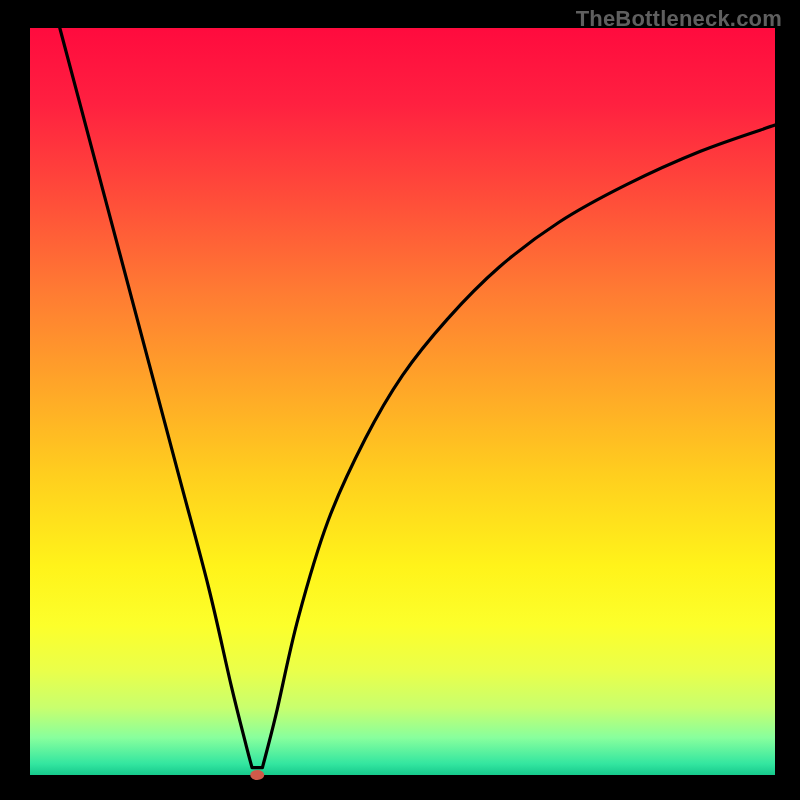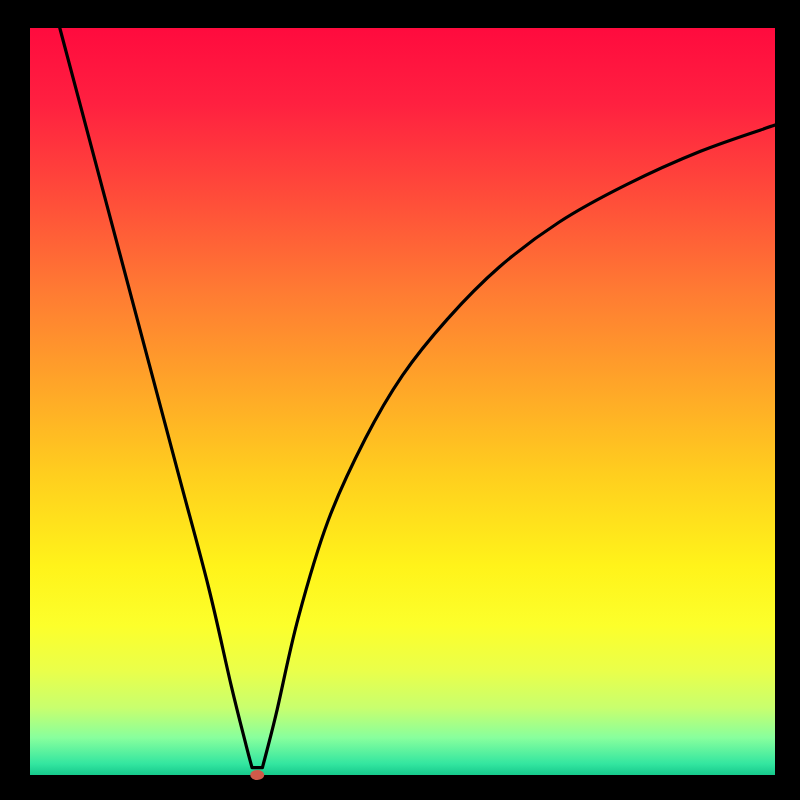--- a/index.html
+++ b/index.html
@@ -28,20 +28,21 @@
     z-index: 10;
   }
   svg {
     display: block;
   }
 </style>
 </head>
 <body>
 
 <div class="stage">
+  <div class="watermark">TheBottleneck.com</div>
   <svg id="chart-svg" width="800" height="800" viewBox="0 0 800 800">
     <defs>
       <linearGradient id="bg-grad" x1="0" y1="0" x2="0" y2="1">
           <stop offset="0.00%" stop-color="#ff0b3e"></stop>
           <stop offset="10.00%" stop-color="#ff2040"></stop>
           <stop offset="22.00%" stop-color="#ff4a3a"></stop>
           <stop offset="35.00%" stop-color="#ff7a33"></stop>
           <stop offset="48.00%" stop-color="#ffa628"></stop>
           <stop offset="60.00%" stop-color="#ffcf1e"></stop>
           <stop offset="72.00%" stop-color="#fff31a"></stop>

